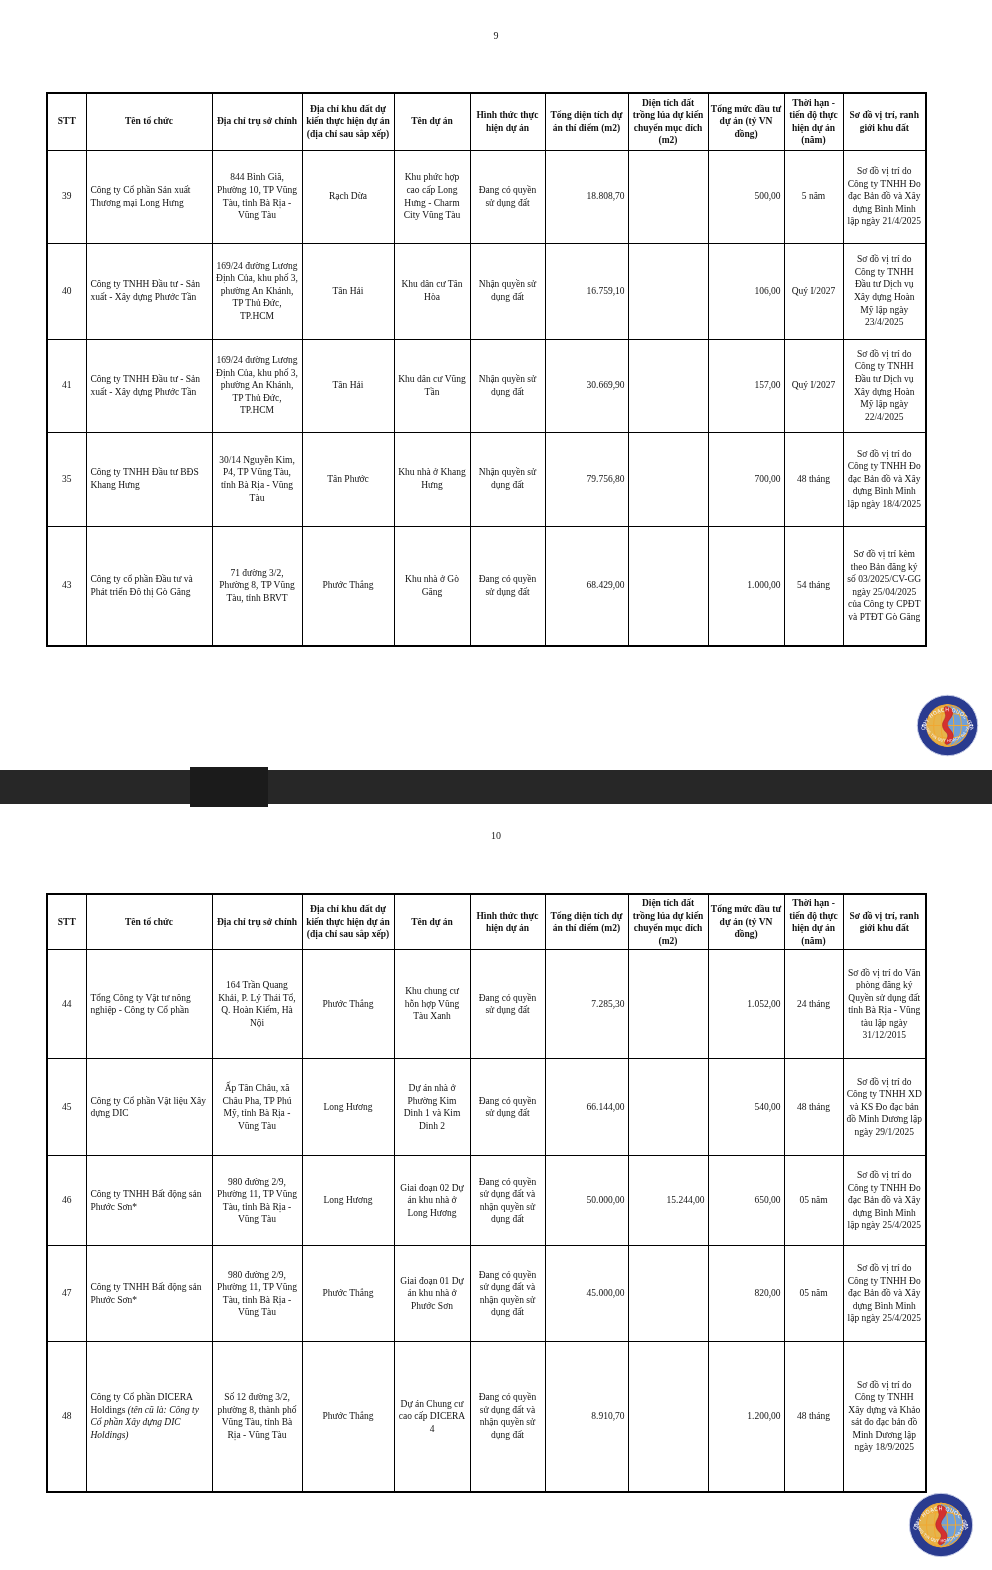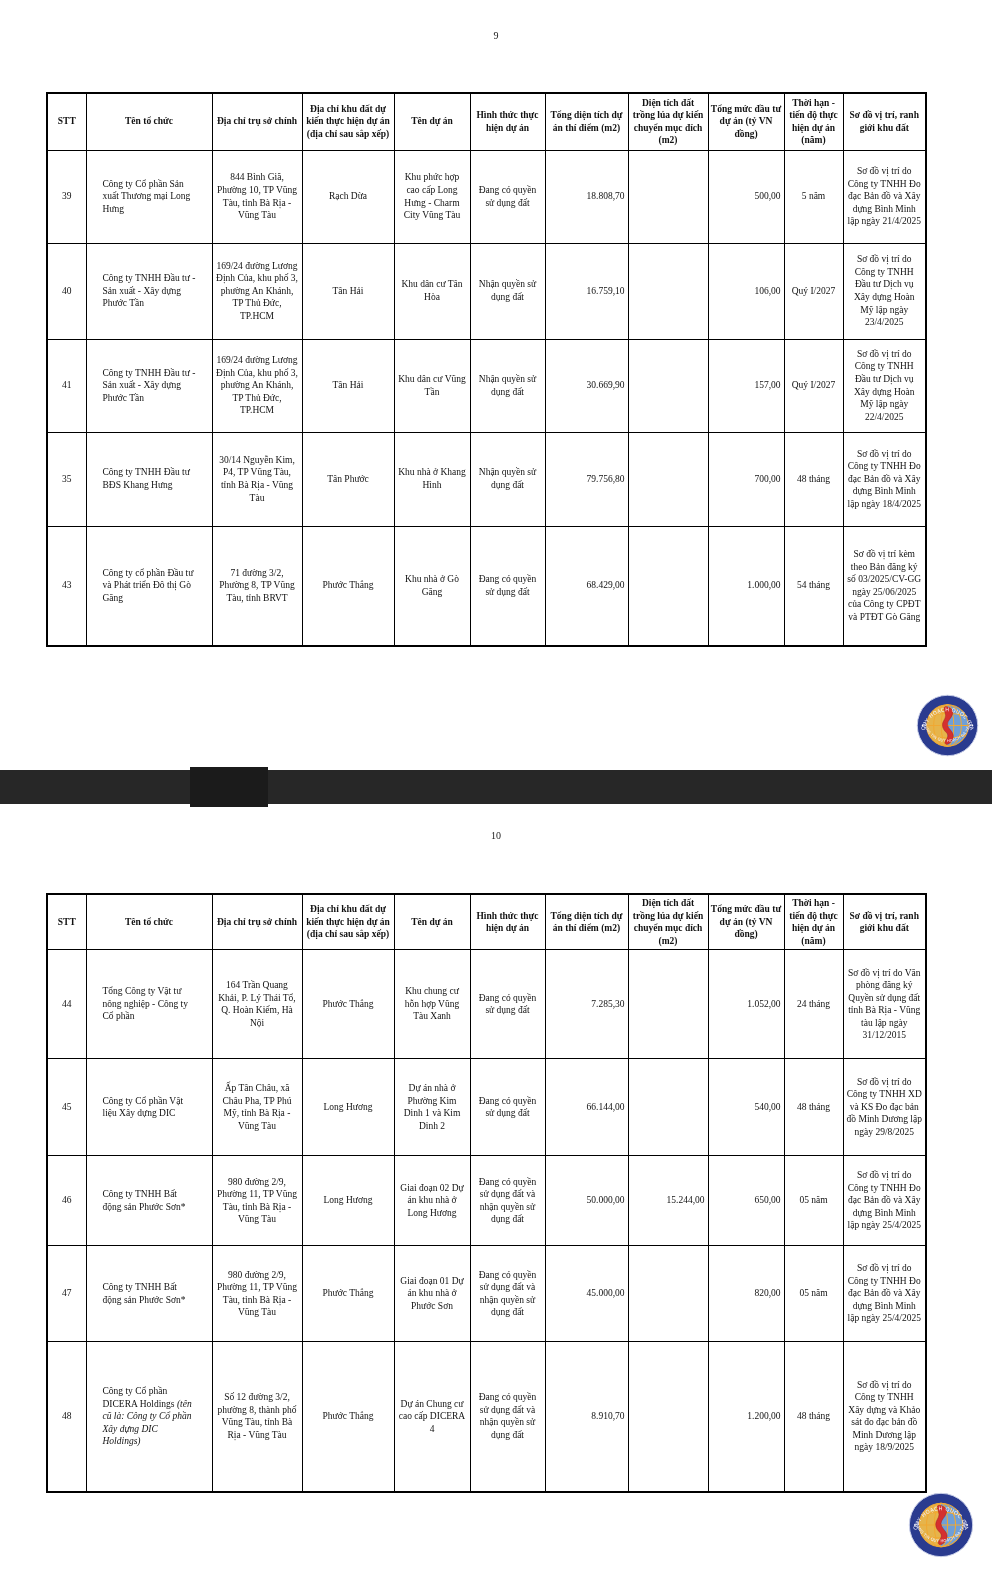--- a/index.html
+++ b/index.html
@@ -5,21 +5,21 @@
   html,body{margin:0;padding:0;background:#ffffff;}
   #stage{position:relative;width:992px;height:1570px;background:#ffffff;overflow:hidden;
          font-family:"Liberation Serif","DejaVu Serif",serif;color:#111;}
   .page-number{position:absolute;left:0;width:100%;text-align:center;font-size:10px;color:#222;}
   .doc-table{position:absolute;left:46px;width:879px;border-collapse:collapse;table-layout:fixed;
              border:2px solid #000;background:#fff;}
   .doc-table th,.doc-table td{border:1px solid #000;vertical-align:middle;text-align:center;
              font-size:9.5px;line-height:1.32;padding:2px 3px;overflow:hidden;word-wrap:break-word;}
   .doc-table th{font-weight:bold;padding:2px 2px;}
   .doc-table td.c0{text-align:center;}
-  .doc-table td.c1{text-align:left;padding:2px 16px;}
+  .doc-table td.c1{text-align:left;padding:2px 4px;}
   .doc-table td.c6,.doc-table td.c7,.doc-table td.c8{text-align:right;padding-right:3px;}
   .doc-table td em{font-style:italic;}
   .separator-bar{position:absolute;left:0;width:992px;background:#272727;}
   .separator-shadow{position:absolute;background:#1b1b1b;}
   .emblem{position:absolute;}
   .emblem svg{display:block;width:100%;height:100%;}
 </style>
 </head>
 <body>
 
@@ -94,40 +94,40 @@
           <td class="c7"></td>
           <td class="c8">157,00</td>
           <td class="c9">Quý I/2027</td>
           <td class="c10">Sơ đồ vị trí do Công ty TNHH Đầu tư Dịch vụ Xây dựng Hoàn Mỹ lập ngày 22/4/2025</td>
         </tr>
         <tr style="height: 94px;">
           <td class="c0">35</td>
           <td class="c1">Công ty TNHH Đầu tư BĐS Khang Hưng</td>
           <td class="c2">30/14 Nguyễn Kim, P4, TP Vũng Tàu, tỉnh Bà Rịa - Vũng Tàu</td>
           <td class="c3">Tân Phước</td>
-          <td class="c4">Khu nhà ở Khang Hình</td>
+          <td class="c4">Khu nhà ở Khang Hưng</td>
           <td class="c5">Nhận quyền sử dụng đất</td>
           <td class="c6">79.756,80</td>
           <td class="c7"></td>
           <td class="c8">700,00</td>
           <td class="c9">48 tháng</td>
           <td class="c10">Sơ đồ vị trí do Công ty TNHH Đo đạc Bản đồ và Xây dựng Bình Minh lập ngày 18/4/2025</td>
         </tr>
         <tr style="height: 120px;">
           <td class="c0">43</td>
           <td class="c1">Công ty cổ phần Đầu tư và Phát triển Đô thị Gò Găng</td>
           <td class="c2">71 đường 3/2, Phường 8, TP Vũng Tàu, tỉnh BRVT</td>
           <td class="c3">Phước Thắng</td>
           <td class="c4">Khu nhà ở Gò Găng</td>
           <td class="c5">Đang có quyền sử dụng đất</td>
           <td class="c6">68.429,00</td>
           <td class="c7"></td>
           <td class="c8">1.000,00</td>
           <td class="c9">54 tháng</td>
-          <td class="c10">Sơ đồ vị trí kèm theo Bản đăng ký số 03/2025/CV-GG ngày 25/06/2025 của Công ty CPĐT và PTĐT Gò Găng</td>
+          <td class="c10">Sơ đồ vị trí kèm theo Bản đăng ký số 03/2025/CV-GG ngày 25/04/2025 của Công ty CPĐT và PTĐT Gò Găng</td>
         </tr>
       </tbody>
   </table>
 
   <div class="emblem" style="left:916px;top:694px;width:63px;height:63px;">
   <svg viewBox="0 0 100 100" xmlns="http://www.w3.org/2000/svg">
     <circle cx="50" cy="50" r="48" fill="#2a3b8f" stroke="#c9cfe8" stroke-width="1.5"></circle>
     <circle cx="50" cy="50" r="33" fill="#6f9fd8"></circle>
     <path d="M50,17 A33,33 0 0 0 50,83 Z" fill="#f3b63c" opacity="0.9"></path>
     <g stroke="#f0a832" stroke-width="1.6" fill="none">
@@ -208,21 +208,21 @@
           <td class="c0">45</td>
           <td class="c1">Công ty Cổ phần Vật liệu Xây dựng DIC</td>
           <td class="c2">Ấp Tân Châu, xã Châu Pha, TP Phú Mỹ, tỉnh Bà Rịa - Vũng Tàu</td>
           <td class="c3">Long Hương</td>
           <td class="c4">Dự án nhà ở Phường Kim Dinh 1 và Kim Dinh 2</td>
           <td class="c5">Đang có quyền sử dụng đất</td>
           <td class="c6">66.144,00</td>
           <td class="c7"></td>
           <td class="c8">540,00</td>
           <td class="c9">48 tháng</td>
-          <td class="c10">Sơ đồ vị trí do Công ty TNHH XD và KS Đo đạc bản đồ Minh Dương lập ngày 29/8/2025</td>
+          <td class="c10">Sơ đồ vị trí do Công ty TNHH XD và KS Đo đạc bản đồ Minh Dương lập ngày 29/1/2025</td>
         </tr>
         <tr style="height: 90px;">
           <td class="c0">46</td>
           <td class="c1">Công ty TNHH Bất động sản Phước Sơn*</td>
           <td class="c2">980 đường 2/9, Phường 11, TP Vũng Tàu, tỉnh Bà Rịa - Vũng Tàu</td>
           <td class="c3">Long Hương</td>
           <td class="c4">Giai đoạn 02 Dự án khu nhà ở Long Hương</td>
           <td class="c5">Đang có quyền sử dụng đất và nhận quyền sử dụng đất</td>
           <td class="c6">50.000,00</td>
           <td class="c7">15.244,00</td>

